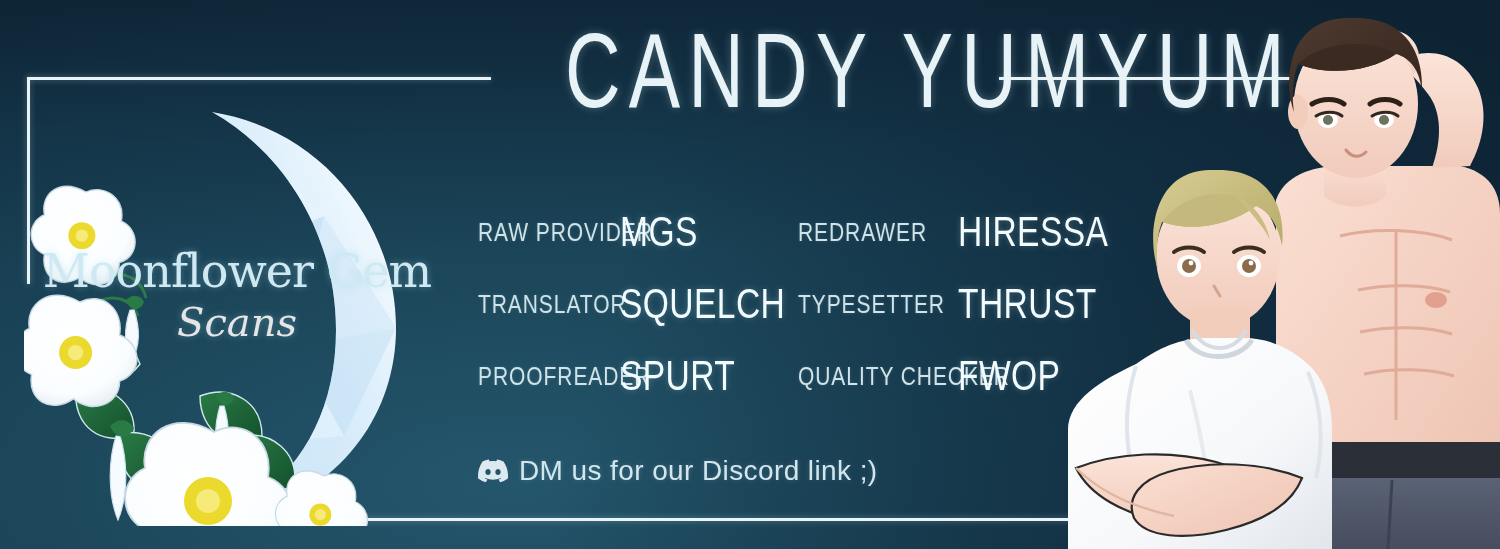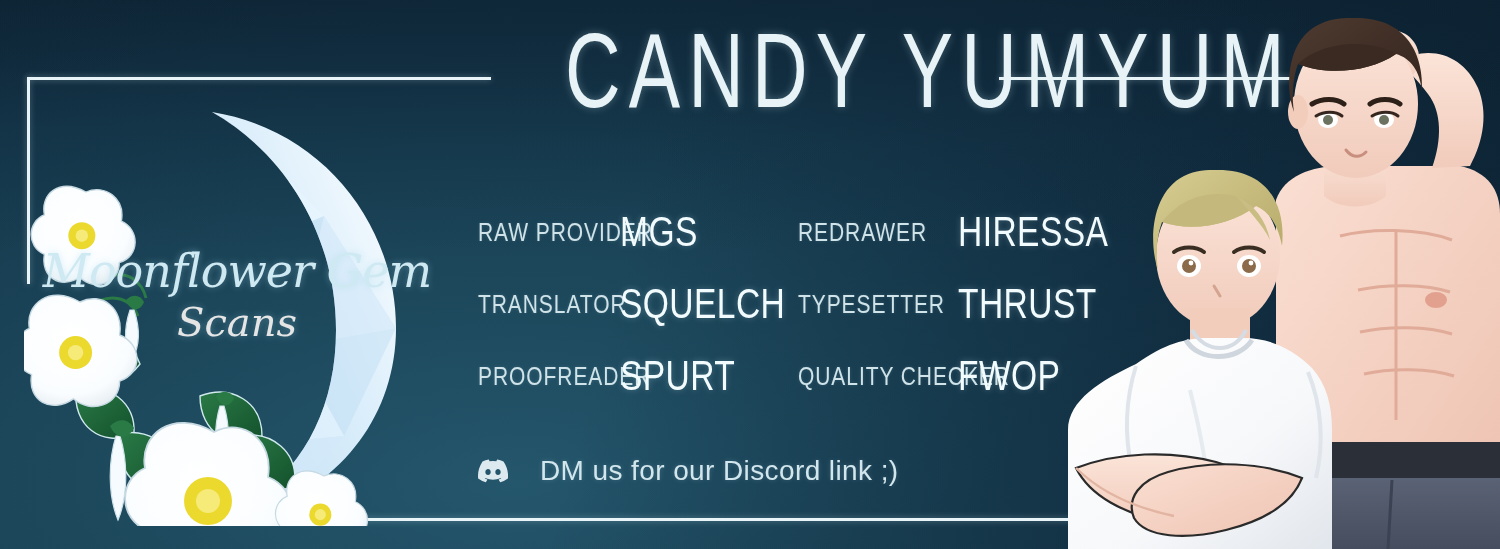--- a/index.html
+++ b/index.html
@@ -85,21 +85,21 @@
     transform:scaleX(.80);
     transform-origin:0 50%;
     white-space:nowrap;
     font-weight:300;
     text-shadow:0 0 7px rgba(205,238,248,.28);
   }
 
   
   .discord{
     position:absolute;left:478px;top:455px;
-    display:flex;align-items:center;gap:32px;
+    display:flex;align-items:center;gap:11px;
   }
   .discord-icon{width:30px;height:30px;display:block;}
   .discord-text{
     color:#d2e6ed;
     font-family:"Liberation Sans","DejaVu Sans", sans-serif;
     font-size:28px;
     font-weight:300;
     letter-spacing:.4px;
     white-space:nowrap;
     text-shadow:0 0 5px rgba(190,225,240,.22);
@@ -109,21 +109,20 @@
   .logo{position:absolute;left:24px;top:96px;width:420px;height:430px;}
   .logo svg{display:block;width:100%;height:100%;}
   .logo-word{
     position:absolute;left:18px;top:150px;width:390px;
     text-align:center;pointer-events:none;
   }
   .logo-word .l1{
     display:block;
     color:#cfe9f2;
     font-family:"DejaVu Serif","Liberation Serif", serif;
-    font-style:italic;
     font-size:46px;
     line-height:50px;
     letter-spacing:-1px;
     text-shadow:0 0 7px rgba(160,215,235,.40);
   }
   .logo-word .l2{
     display:block;
     color:#e5e5e5;
     font-family:"DejaVu Serif","Liberation Serif", serif;
     font-style:italic;

